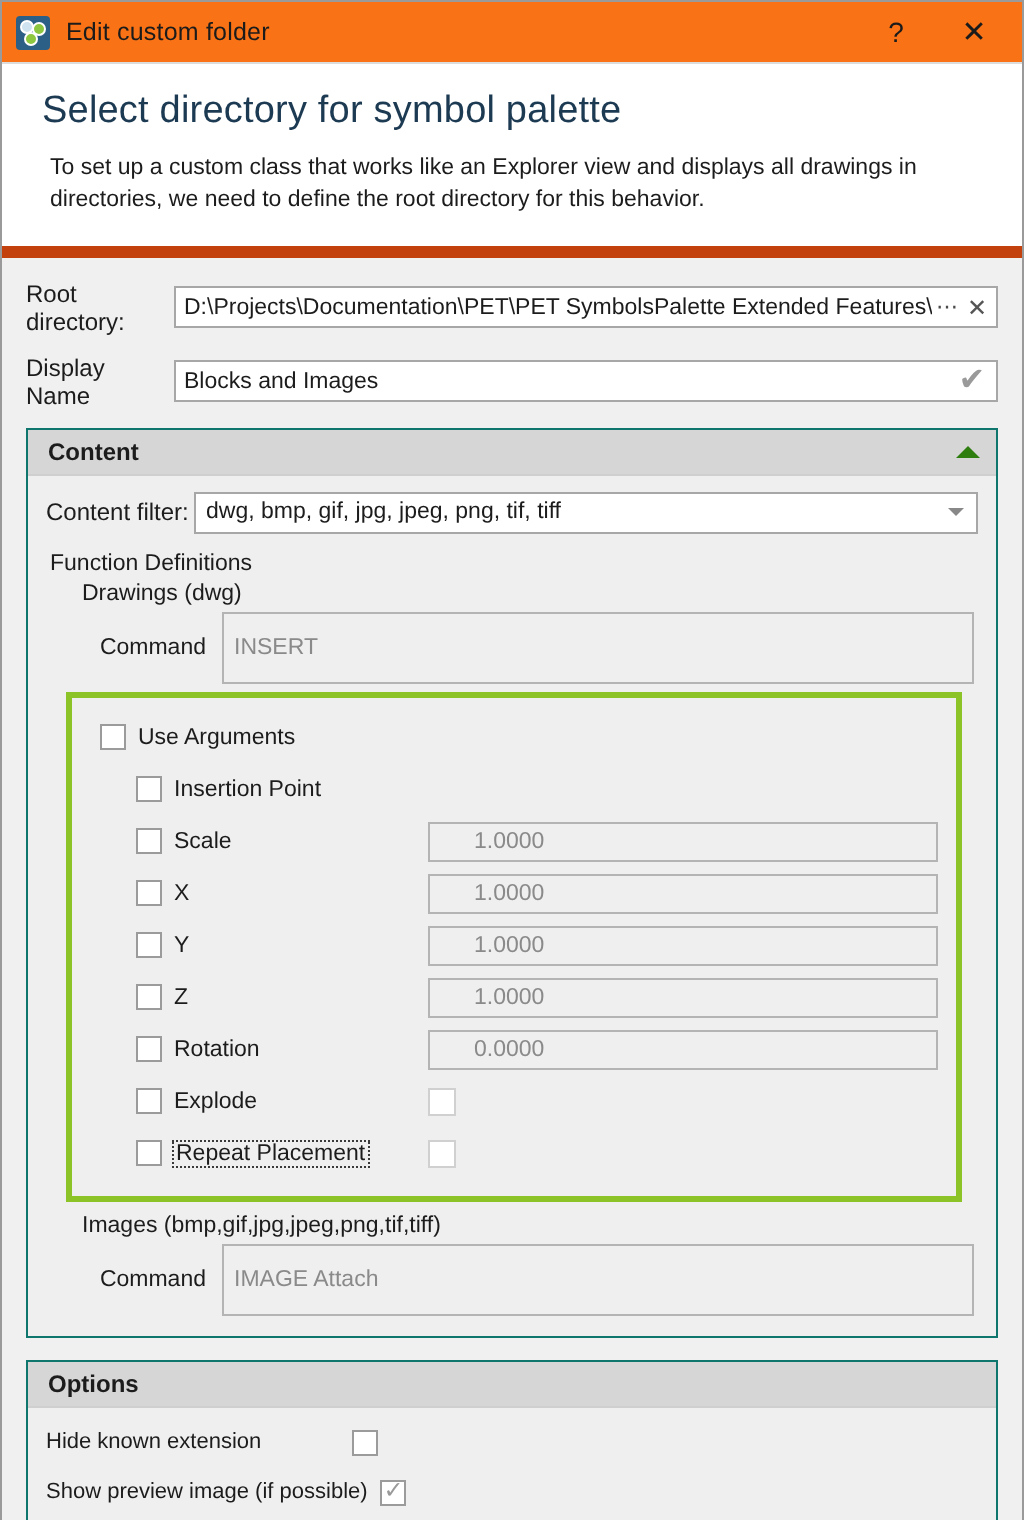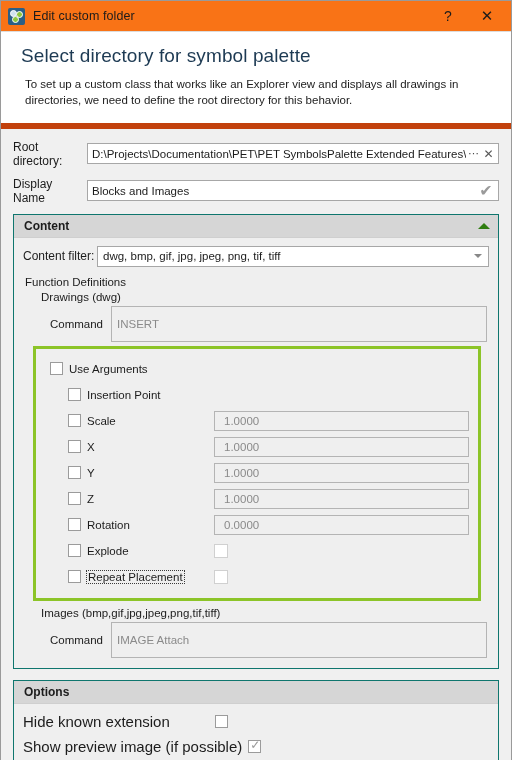--- a/index.html
+++ b/index.html
@@ -282,21 +282,21 @@
     outline: 1px dotted #3a3a3a;
     padding: 0 1px;
   }
   .arg-value {
     height: 20px;
     background: #efefef;
     border: 1px solid #b4b4b4;
     box-sizing: border-box;
     display: flex;
     align-items: center;
-    padding-left: 9px;
+    padding-left: 22px;
     font-size: 11.5px;
     color: #8a8a8a;
   }
   .arg-small-box {
     width: 14px;
     height: 14px;
     box-sizing: border-box;
     border: 1px solid #d0d0d0;
     background: #ffffff;
   }
@@ -310,21 +310,21 @@
     right: 9px;
   }
   .arg-row-rel { position: relative; }
 
   
   .opt-row {
     display: flex;
     align-items: center;
     height: 25px;
     padding-left: 9px;
-    font-size: 15px;
+    font-size: 11px;
   }
   .opt-label { color: #1c1c1c; }
   .opt-cb-wrap { margin-left: 6px; display: flex; align-items: center; }
 
   
   .footer {
     height: 52px;
     min-height: 52px;
     background: #f0f0f0;
     display: flex;

